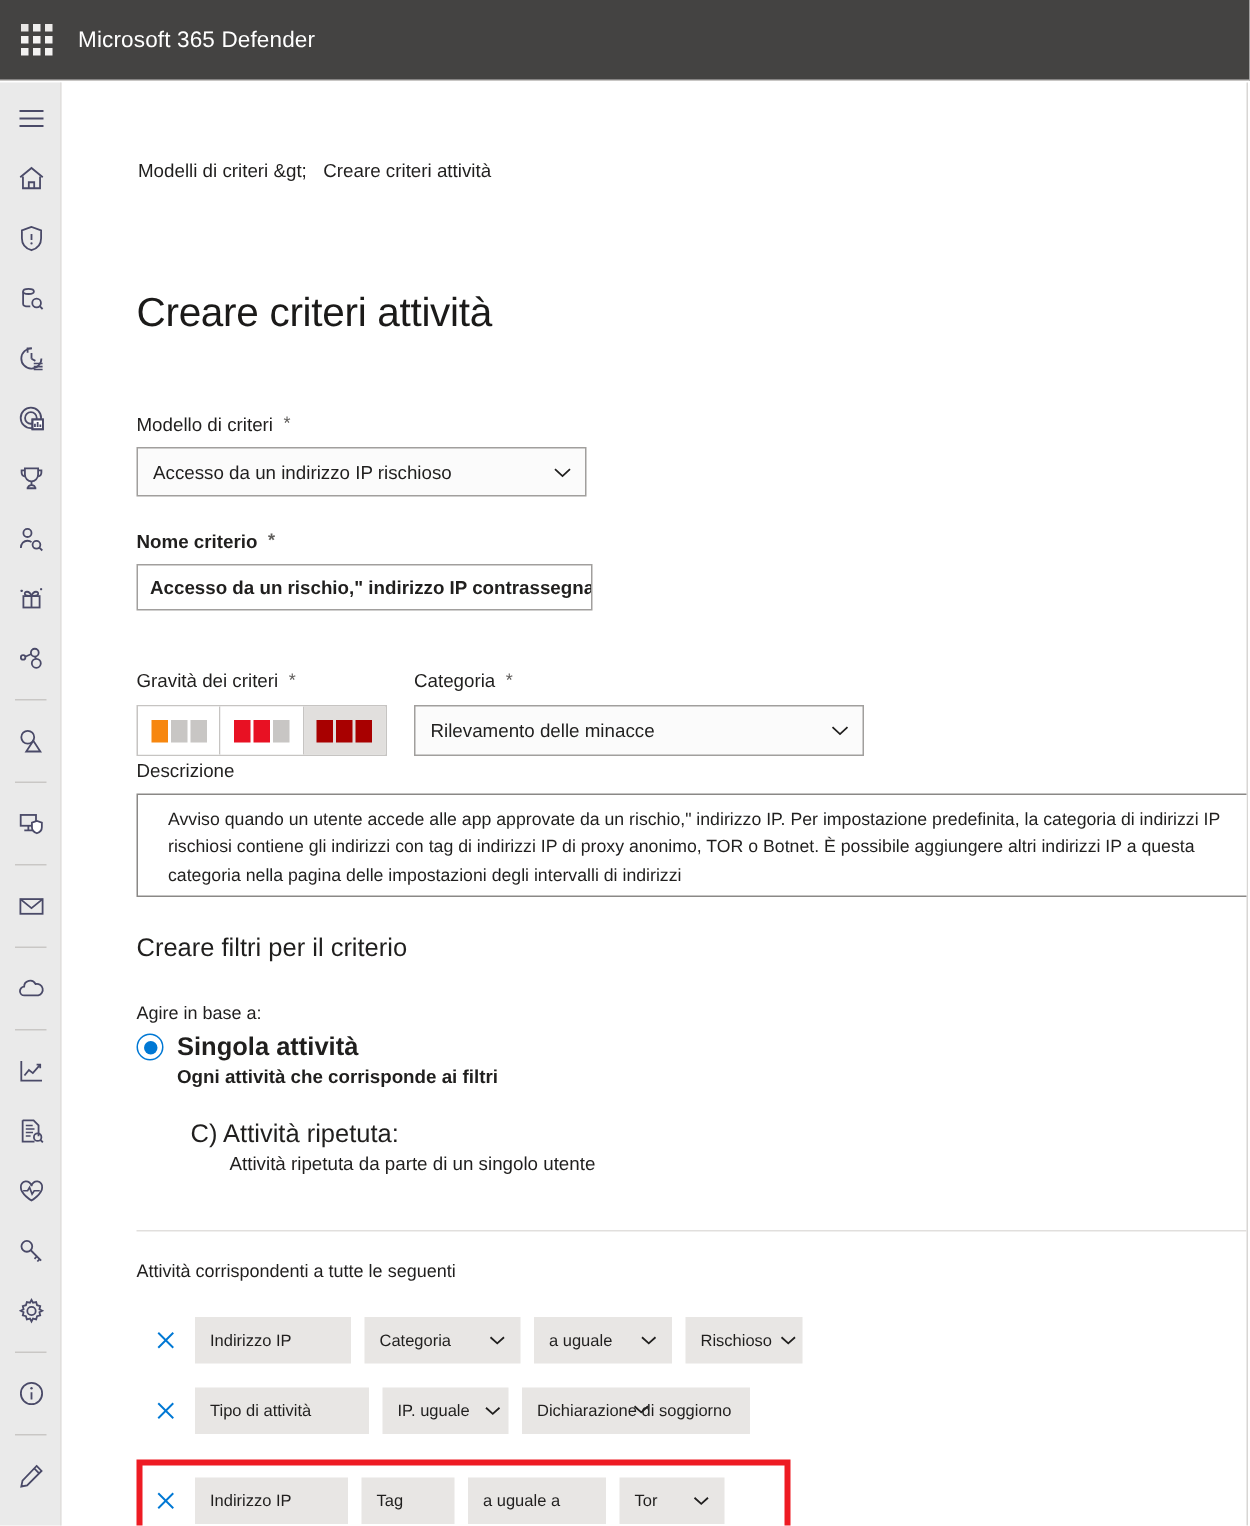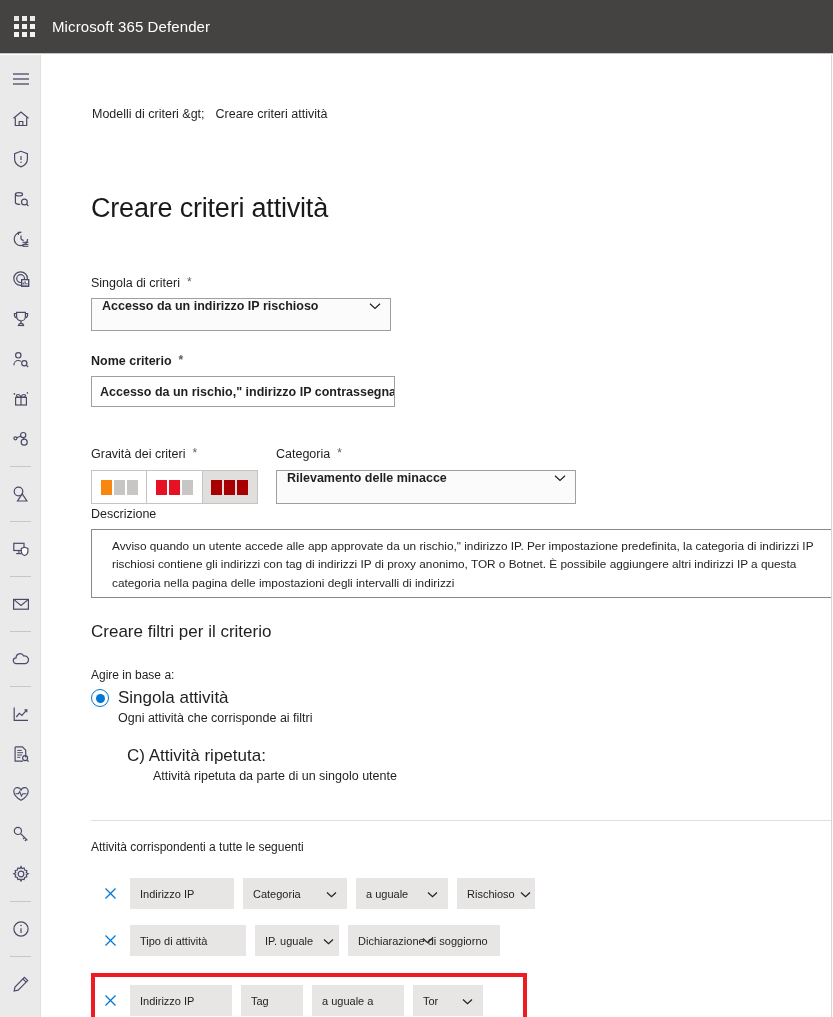--- a/index.html
+++ b/index.html
@@ -87,25 +87,24 @@
   .field-label {
     font-size: 12.5px; color: #201f1e;
     display: flex; align-items: flex-start; gap: 7px;
   }
   .req { color: #605e5c; font-size: 12px; line-height: 1; }
 
   .combo {
     background: #fbfbfb;
     border: 1px solid #a19f9d;
     height: 33px;
-    display: flex; 
+    display: flex; align-items: center;
     padding: 0 9px 0 10px;
     font-size: 12.5px; color: #201f1e;
     cursor: pointer;
-    font-weight: bold;
   }
   .combo .val { flex: 1; white-space: nowrap; overflow: hidden; }
   .chev { color: #201f1e; flex: 0 0 auto; }
 
   .textinput {
     background: #ffffff;
     border: 1px solid #a19f9d;
     height: 31px;
     display: flex; align-items: center;
     padding: 0 8px;
@@ -416,21 +415,21 @@
 
   <div class="breadcrumb">
     <span class="bc-link">Modelli di criteri &amp;gt;</span>
     <span class="bc-link">Creare criteri attività</span>
   </div>
 
   <div class="page-title">Creare criteri attività</div>
 
   <div style="position:absolute;top:221px;left:49px;width:300px;">
     <div class="field-label">
-      <span>Singola di criteri</span>
+      <span>Modello di criteri</span>
       <span class="req">*</span>
     </div>
     <div class="combo" style="margin-top:8px;width:300px;">
       <span class="val">Accesso da un indirizzo IP rischioso</span>
       <span class="chev">
         <svg width="12" height="8" viewBox="0 0 12 8" fill="none" stroke="#201f1e" stroke-width="1.2">
             <polyline points="1,1.8 6,6.4 11,1.8"></polyline>
           </svg>
       </span>
     </div>
@@ -491,21 +490,21 @@
     </div>
     <div class="descbox" style="margin-top:8px;width:754px;height:69px;padding-left:20px;">
       <span>Avviso quando un utente accede alle app approvate da un rischio," indirizzo IP. Per impostazione predefinita, la categoria di indirizzi IP rischiosi contiene gli indirizzi con tag di indirizzi IP di proxy anonimo, TOR o Botnet. È possibile aggiungere altri indirizzi IP a questa categoria nella pagina delle impostazioni degli intervalli di indirizzi</span>
     </div>
   </div>
 
   <div class="section-head" style="position:absolute;top:567px;left:49px;">Creare filtri per il criterio</div>
 
   <div class="small-label" style="position:absolute;top:613px;left:49px;">Agire in base a:</div>
 
-  <div style="position:absolute;top:633px;left:49px;">
+  <div style="position:absolute;top:633px;left:49px;font-weight:bold;">
     <div class="radio-row">
       <span class="radio">
           <i></i>
         </span>
       <span class="radio-title">Singola attività</span>
     </div>
     <div class="radio-sub" style="margin-left:27px;margin-top:3px;">Ogni attività che corrisponde ai filtri</div>
   </div>
 
   <div style="position:absolute;top:691px;left:85px;">

